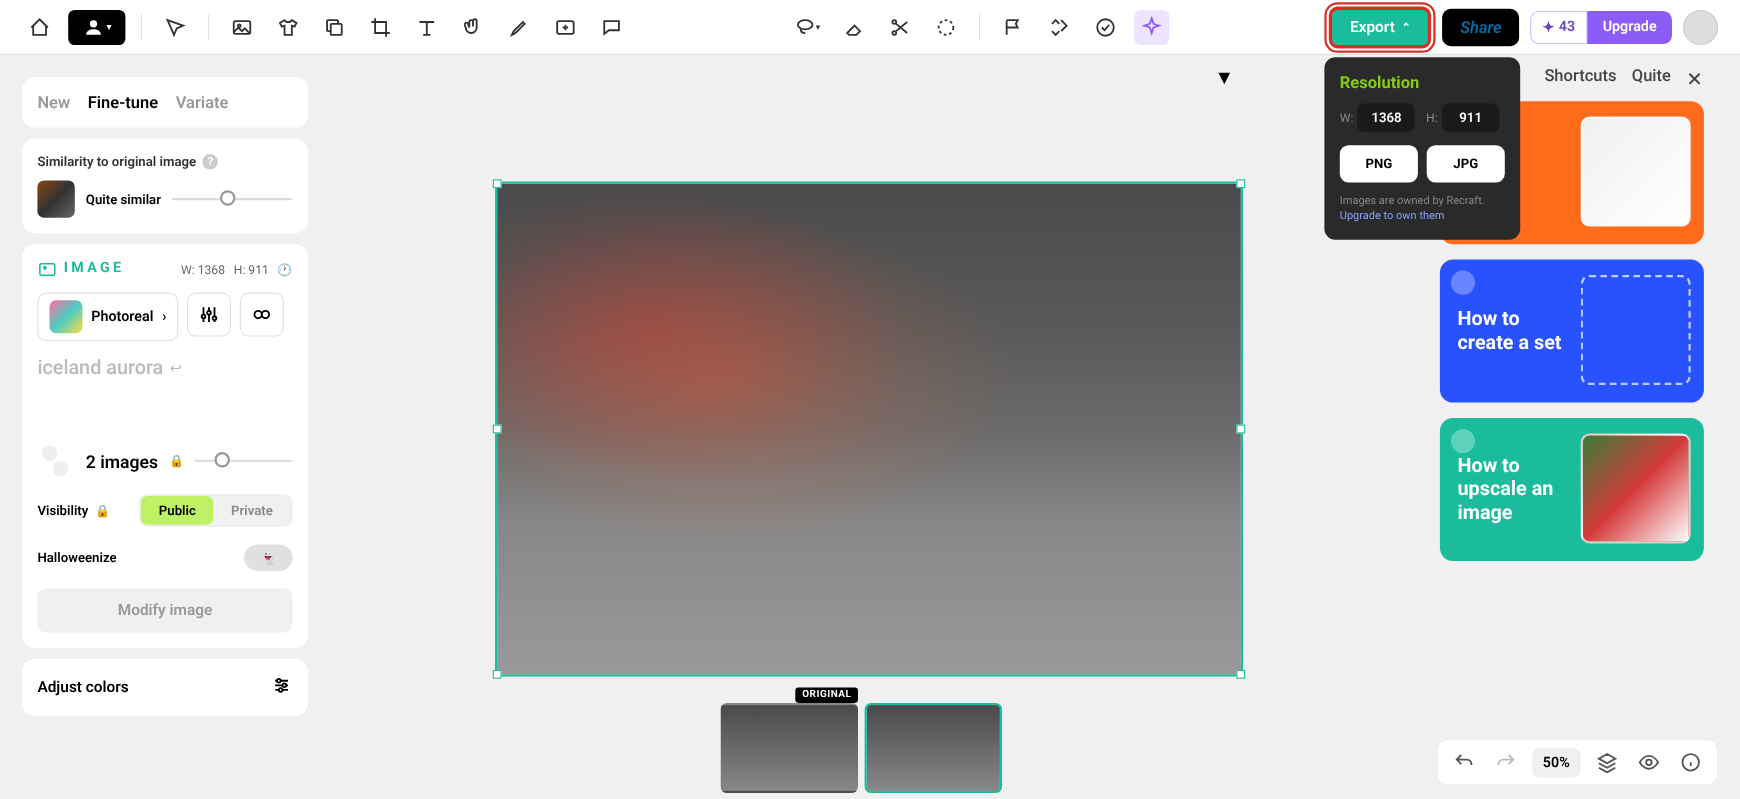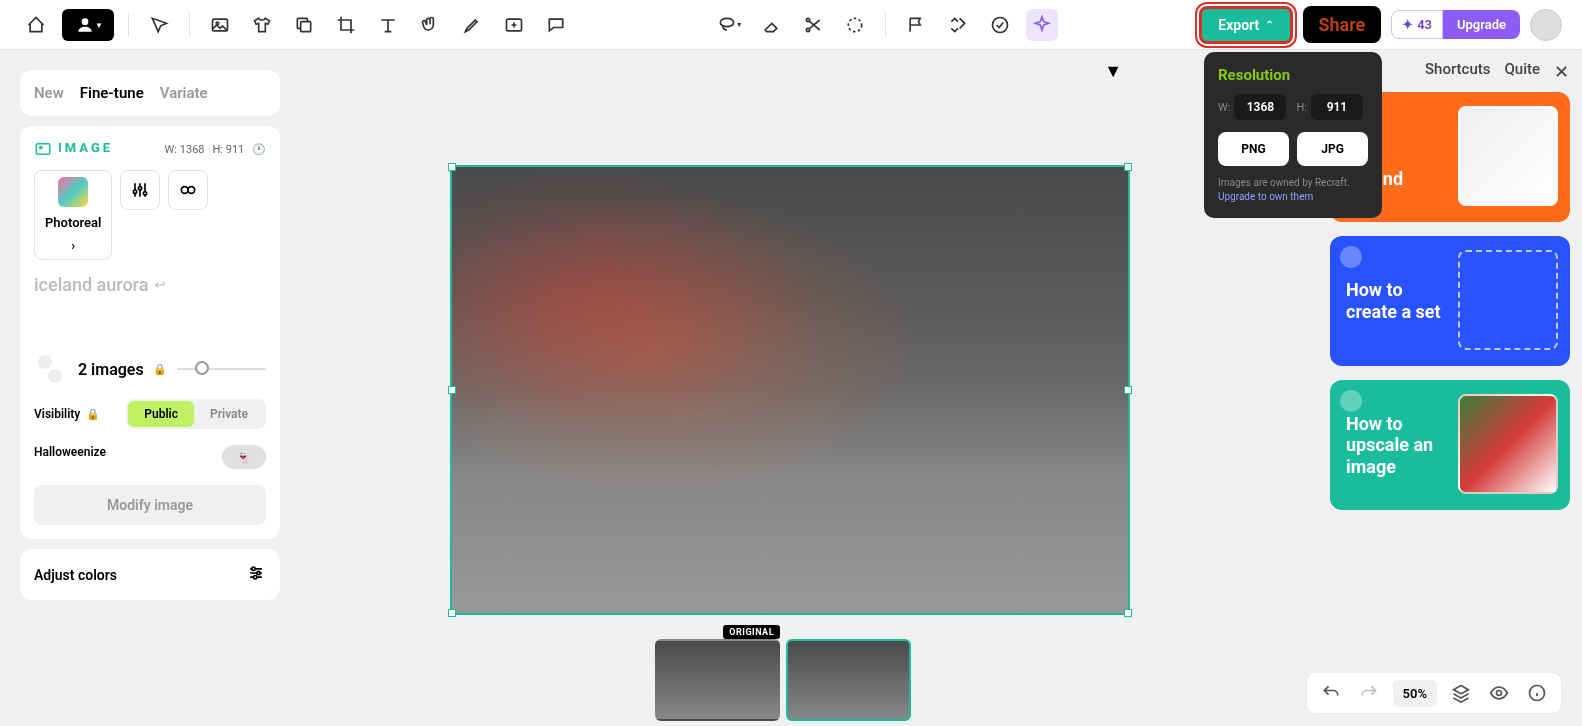--- a/index.html
+++ b/index.html
@@ -6,21 +6,21 @@
   body { width: 1582px; height: 726px; background: #f0f0f0; overflow: hidden; position: relative; }
   
   .topbar { height: 50px; background: #fff; border-bottom: 1px solid #e0e0e0; display: flex; align-items: center; padding: 0 20px; justify-content: space-between; }
   .topbar-left, .topbar-center, .topbar-right { display: flex; align-items: center; gap: 10px; }
   .icon-btn { width: 32px; height: 32px; display: flex; align-items: center; justify-content: center; border-radius: 6px; cursor: pointer; color: #333; }
   .icon-btn.dark { background: #000; color: #fff; width: 52px; position: relative; }
   .icon-btn.light-purple { background: #ede5ff; }
   .divider-v { width: 1px; height: 24px; background: #e0e0e0; margin: 0 4px; }
   
   .export-btn { background: #1abc9c; color: #fff; padding: 8px 16px; border-radius: 8px; font-weight: 600; font-size: 14px; display: flex; align-items: center; gap: 6px; cursor: pointer; border: 3px solid #d93025; outline: 2px solid #d93025; outline-offset: 2px; }
-  .share-btn { background: #000; color: #c2410c; padding: 8px 16px; border-radius: 8px; font-weight: 600; font-size: 18px; cursor: pointer; }
+  .share-btn { background: #000; color: #0369a1; padding: 8px 16px; border-radius: 8px; font-weight: 600; font-size: 15px; cursor: pointer; font-style: italic; }
   .credits-btn { background: #fff; border: 1px solid #d0c0ff; padding: 6px 10px; border-radius: 8px 0 0 8px; display: flex; align-items: center; gap: 4px; font-size: 13px; font-weight: 600; color: #6b46c1; cursor: pointer; }
   .upgrade-btn { background: #8b5cf6; color: #fff; padding: 7px 14px; border-radius: 0 8px 8px 0; font-weight: 600; font-size: 13px; cursor: pointer; }
   .avatar { width: 32px; height: 32px; border-radius: 50%; background: #ddd; border: 1px solid #ccc; cursor: pointer; }
   
   .sidebar-left { position: absolute; left: 20px; top: 70px; width: 260px; }
   .tabs { display: flex; gap: 16px; padding: 10px 12px; background: #fff; border-radius: 10px; margin-bottom: 10px; }
   .tabs span { font-size: 15px; font-weight: 600; color: #999; cursor: pointer; }
   .tabs span.active { color: #000; }
   
   .panel { background: #fff; border-radius: 12px; padding: 14px; margin-bottom: 10px; }
@@ -28,35 +28,35 @@
   .help-icon { width: 14px; height: 14px; border-radius: 50%; background: #ccc; color: #fff; font-size: 10px; display: inline-flex; align-items: center; justify-content: center; }
   .similarity-row { display: flex; align-items: center; gap: 10px; margin-top: 10px; }
   .thumb-sm { width: 34px; height: 34px; border-radius: 6px; background: linear-gradient(135deg, #8b4513, #333, #666); }
   .slider { flex: 1; height: 2px; background: #ddd; position: relative; border-radius: 2px; }
   .slider-thumb { width: 14px; height: 14px; border-radius: 50%; background: #fff; border: 2px solid #999; position: absolute; top: -7px; }
   
   .image-header { display: flex; align-items: center; justify-content: space-between; }
   .image-title { color: #1abc9c; font-weight: 700; font-size: 13px; letter-spacing: 3px; display: flex; align-items: flex-start; gap: 6px; }
   .dims { font-size: 11px; color: #666; display: flex; gap: 8px; align-items: center; }
   .style-row { display: flex; gap: 8px; margin-top: 12px; }
-  .style-chip { display: flex; align-items: center; gap: 8px; padding: 6px 10px; border: 1px solid #e0e0e0; border-radius: 8px; font-size: 13px; font-weight: 600; cursor: pointer; flex-direction: column; }
+  .style-chip { display: flex; align-items: center; gap: 8px; padding: 6px 10px; border: 1px solid #e0e0e0; border-radius: 8px; font-size: 13px; font-weight: 600; cursor: pointer; }
   .style-thumb { width: 30px; height: 30px; border-radius: 6px; background: linear-gradient(135deg, #ff6b9d, #4ecdc4, #ffd93d); }
   .square-btn { width: 40px; height: 40px; border: 1px solid #e0e0e0; border-radius: 8px; display: flex; align-items: center; justify-content: center; cursor: pointer; }
   .prompt-text { color: #bbb; font-size: 18px; font-weight: 500; margin-top: 14px; display: flex; align-items: center; gap: 6px; }
   .images-row { display: flex; align-items: center; gap: 10px; margin-top: 60px; }
   .dots-icon { width: 34px; height: 28px; position: relative; }
   .dots-icon::before, .dots-icon::after { content: ''; position: absolute; width: 14px; height: 14px; border-radius: 50%; background: #eee; }
   .dots-icon::before { top: 0; left: 4px; }
   .dots-icon::after { bottom: 0; left: 14px; }
   .lock-icon { font-size: 11px; }
   .visibility-row { display: flex; align-items: center; justify-content: space-between; margin-top: 16px; }
   .toggle-group { display: flex; background: #f0f0f0; border-radius: 8px; padding: 2px; }
   .toggle-btn { padding: 6px 16px; font-size: 12px; font-weight: 600; border-radius: 6px; cursor: pointer; color: #888; }
   .toggle-btn.active { background: #bef264; color: #000; }
-  .hallow-row { display: flex; justify-content: space-between; margin-top: 16px; font-size: 12px; font-weight: 600; gap: 32px; }
+  .hallow-row { display: flex; align-items: center; justify-content: space-between; margin-top: 16px; font-size: 12px; font-weight: 600; gap: 32px; }
   .switch { width: 44px; height: 24px; background: #e0e0e0; border-radius: 12px; position: relative; cursor: pointer; display: flex; align-items: center; justify-content: center; font-size: 12px; }
   .modify-btn { width: 100%; padding: 12px; background: #f0f0f0; border-radius: 8px; text-align: center; font-weight: 600; font-size: 14px; color: #999; margin-top: 16px; cursor: pointer; }
   .adjust-colors { display: flex; align-items: center; justify-content: space-between; font-weight: 600; font-size: 14px; }
   
   .canvas-area { position: absolute; left: 300px; top: 60px; right: 310px; bottom: 10px; }
   .filter-icon-canvas { position: absolute; right: 150px; top: 0; font-size: 18px; }
   .main-image { position: absolute; left: 150px; top: 105px; width: 680px; height: 450px; background: linear-gradient(to bottom, #4a4a4a 0%, #5a5a5a 30%, #6a6a6a 50%, #888 70%, #999 100%); border: 2px solid #1abc9c; }
   .main-image::before { content: ''; position: absolute; inset: 0; background: radial-gradient(ellipse at 30% 40%, rgba(255,100,50,0.3), transparent 40%), radial-gradient(ellipse at 20% 30%, rgba(200,50,50,0.4), transparent 30%); }
   .handle { width: 8px; height: 8px; background: #fff; border: 1px solid #1abc9c; position: absolute; }
   .handle.tl { top: -4px; left: -4px; } .handle.tr { top: -4px; right: -4px; }
@@ -73,21 +73,21 @@
   .export-popup-title { color: #84cc16; font-weight: 700; font-size: 15px; margin-bottom: 10px; }
   .res-inputs { display: flex; gap: 10px; margin-bottom: 12px; }
   .res-field { display: flex; align-items: center; gap: 4px; }
   .res-label { color: #888; font-size: 11px; }
   .res-input { width: 52px; background: #1a1a1a; color: #fff; border: none; border-radius: 6px; padding: 6px 8px; font-size: 12px; text-align: center; font-weight: 600; }
   .format-btns { display: flex; gap: 8px; margin-bottom: 10px; }
   .format-btn { flex: 1; background: #fff; color: #000; font-weight: 700; font-size: 12px; padding: 10px; border-radius: 8px; text-align: center; cursor: pointer; }
   .own-text { font-size: 10px; color: #888; line-height: 1.4; }
   .own-link { color: #8b9fff; cursor: pointer; }
   
-  .sidebar-right { position: absolute; right: 12px; top: 60px; width: 240px; }
+  .sidebar-right { position: absolute; right: 33px; top: 60px; width: 240px; }
   .right-header { display: flex; gap: 14px; align-items: center; justify-content: flex-end; font-size: 15px; font-weight: 500; color: #444; margin-bottom: 14px; }
   .right-header span { cursor: pointer; }
   .close-x { width: 16px; height: 16px; cursor: pointer; font-size: 18px; }
   .card { height: 130px; border-radius: 12px; margin-bottom: 14px; padding: 16px; display: flex; align-items: center; cursor: pointer; position: relative; overflow: hidden; }
   .card-text { color: #fff; font-size: 18px; font-weight: 700; line-height: 1.2; max-width: 100px; }
   .card.orange { background: #ff6b1a; }
   .card.blue { background: #2952ff; }
   .card.teal { background: #1abc9c; }
   .card.purple { background: #6b2fff; }
   .card-img { width: 100px; height: 100px; background: #fff; border-radius: 8px; position: absolute; right: 12px; top: 14px; border: 2px solid rgba(255,255,255,0.7); }
@@ -261,20 +261,33 @@
   </div>
 </div>
 
 <div class="sidebar-left">
   <div class="tabs panel" style="margin-bottom:10px;">
     <span>New</span>
     <span class="active">Fine-tune</span>
     <span>Variate</span>
   </div>
 
+  <div class="panel">
+    <div class="panel-label">
+      <span>Similarity to original image</span>
+      <span class="help-icon">?</span>
+    </div>
+    <div class="similarity-row">
+      <div class="thumb-sm"></div>
+      <span style="font-size:12px;font-weight:600;">Quite similar</span>
+      <div class="slider">
+          <div class="slider-thumb" style="left:40%;"></div>
+        </div>
+    </div>
+  </div>
 
   <div class="panel">
     <div class="image-header">
       <div class="image-title">
         <svg viewBox="0 0 24 24" fill="none" stroke="#1abc9c" stroke-width="2" style="width:18px;height:18px;">
             <rect x="3" y="5" width="18" height="14" rx="2"></rect>
             <circle cx="9" cy="10" r="1.5"></circle>
           </svg>
         <span>IMAGE</span>
       </div>

